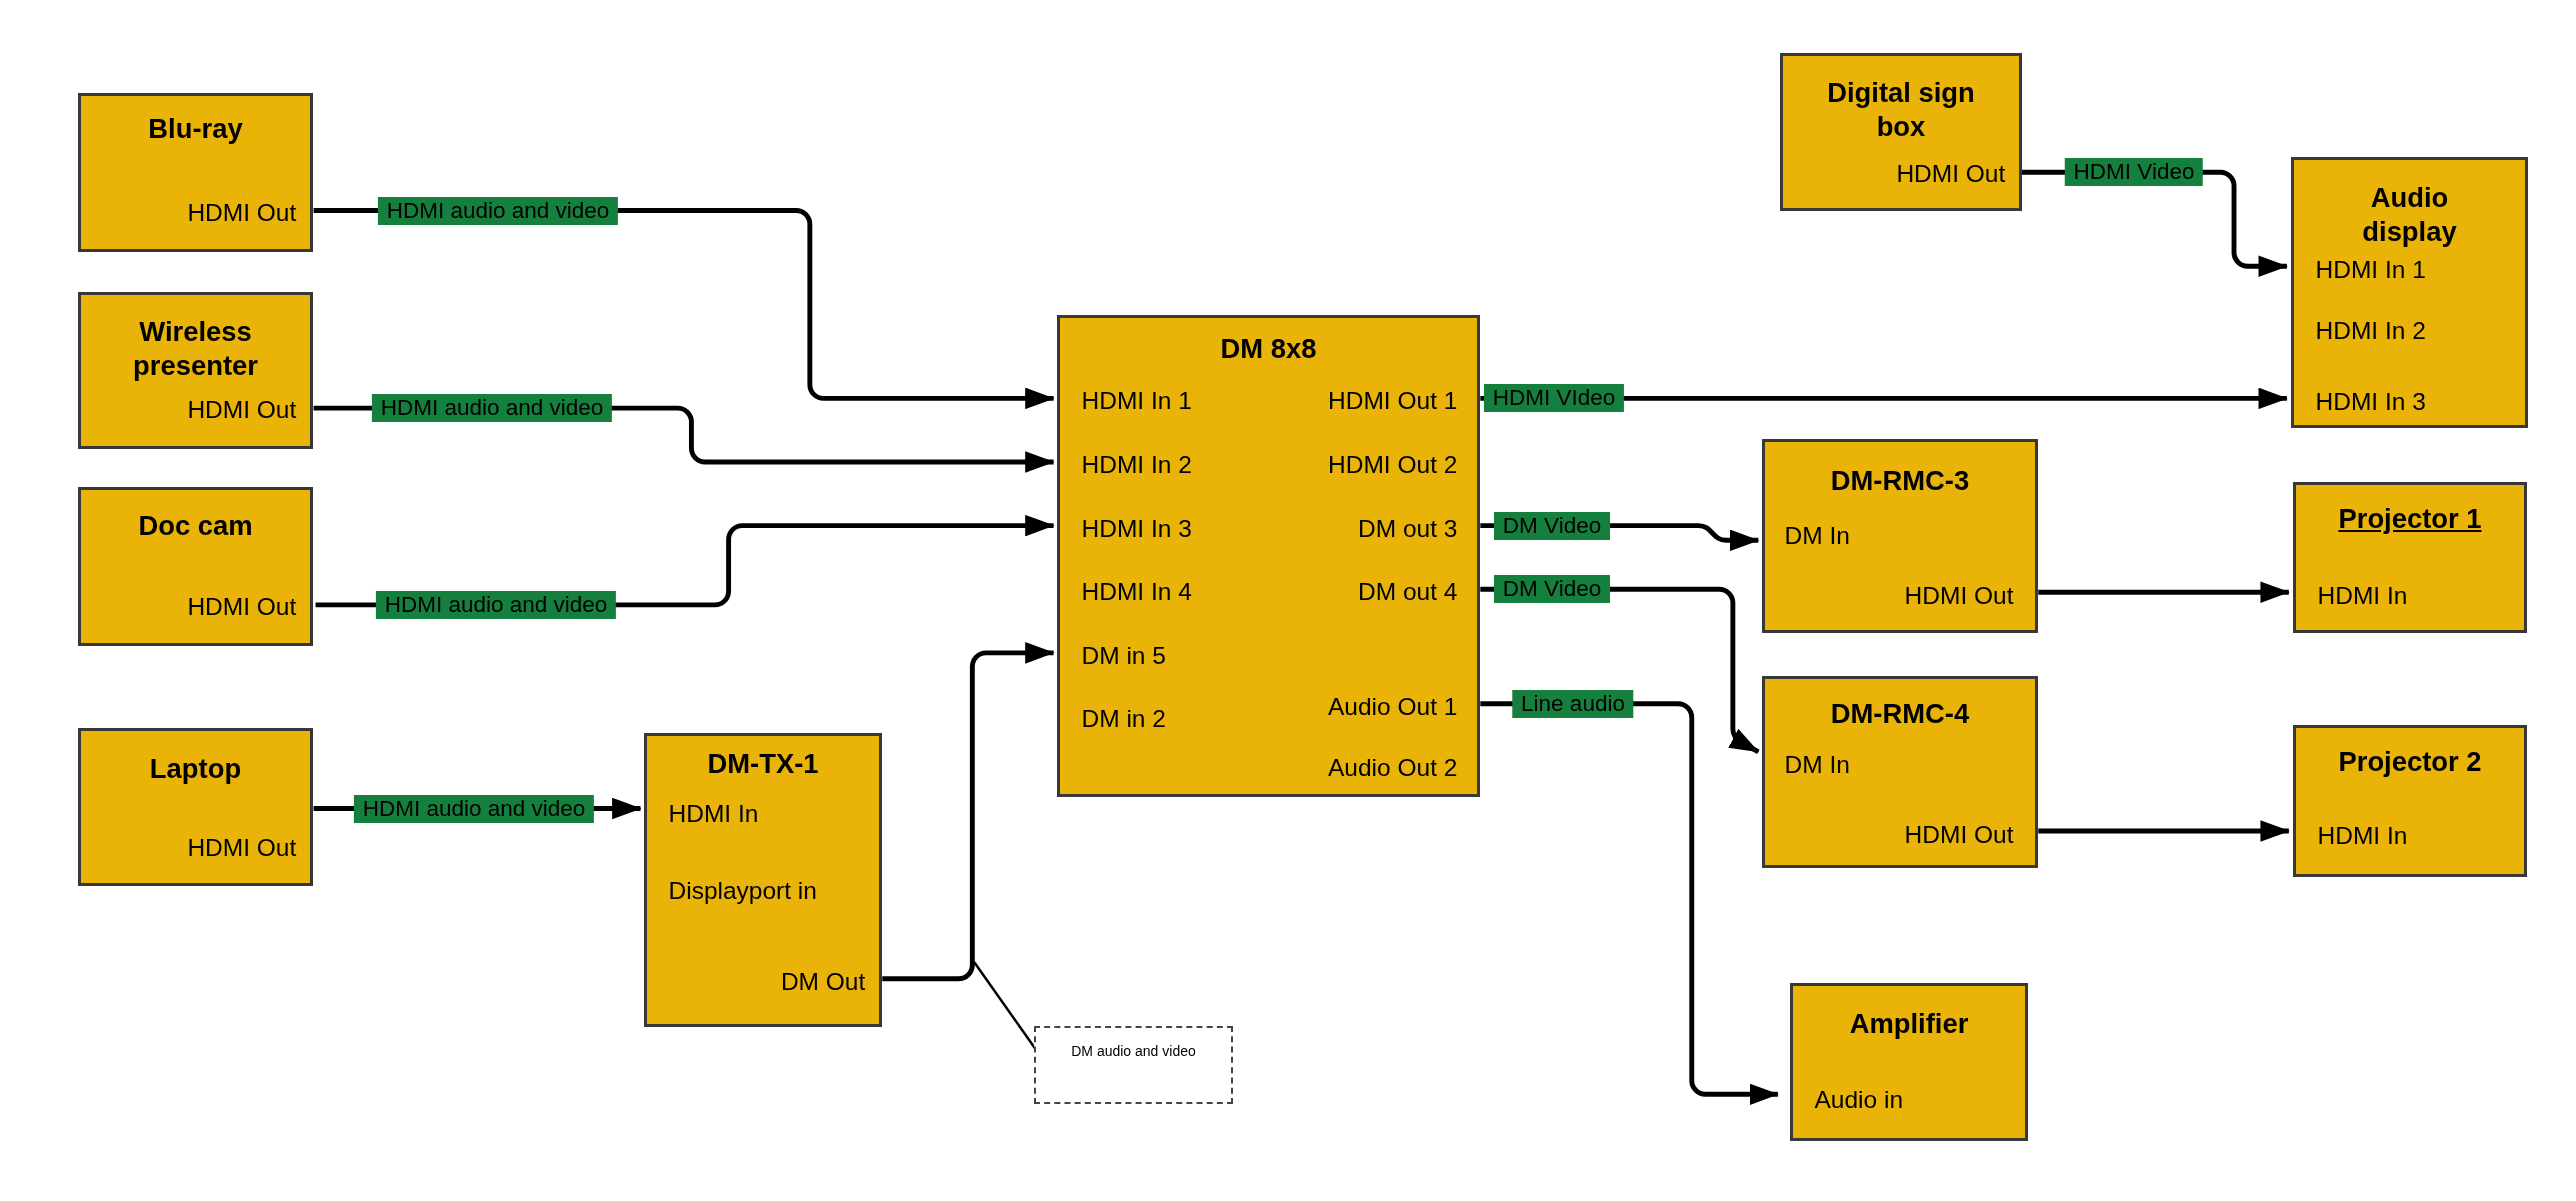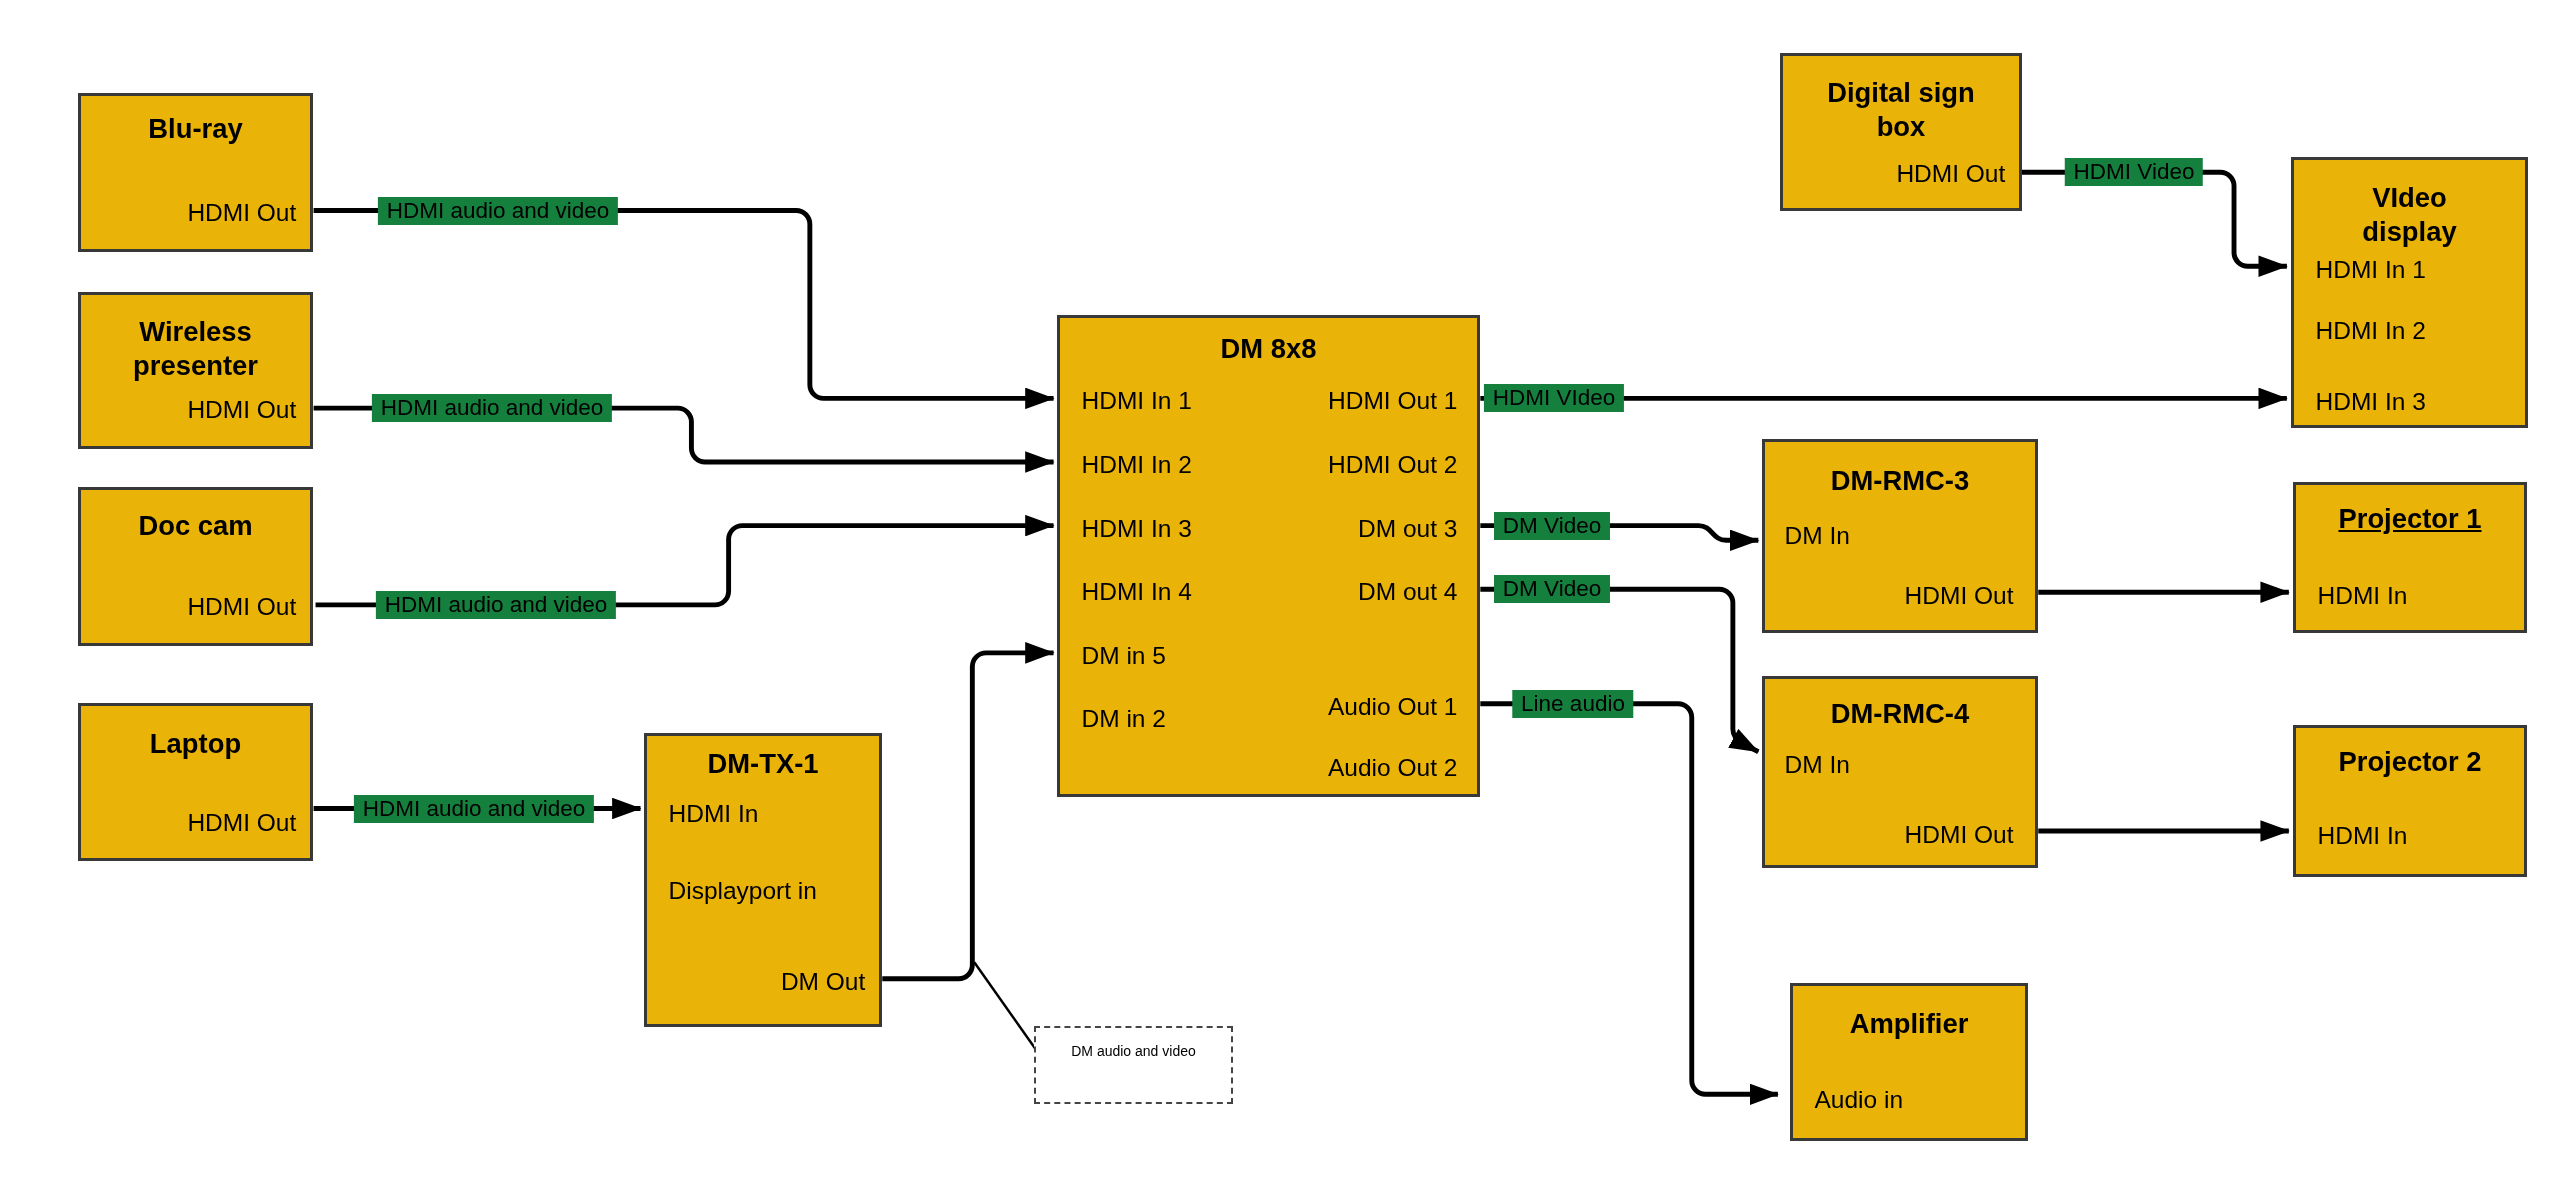--- a/index.html
+++ b/index.html
@@ -50,21 +50,21 @@
   <div class="node" style="left:78px;top:292px;width:235px;height:157px;">
     <div class="title" style="top:19.6px;max-width:196px;">Wireless presenter</div>
     <span class="port pright" style="top:115px;">HDMI Out</span>
   </div>
 
   <div class="node" style="left:78px;top:487px;width:235px;height:159px;">
     <div class="title" style="top:18.6px;">Doc cam</div>
     <span class="port pright" style="top:117px;">HDMI Out</span>
   </div>
 
-  <div class="node" style="left:78px;top:703px;width:235px;height:158px;">
+  <div class="node" style="left:78px;top:728px;width:235px;height:158px;">
     <div class="title" style="top:20.6px;">Laptop</div>
     <span class="port pright" style="top:117px;">HDMI Out</span>
   </div>
 
   <div class="node" style="left:644px;top:733px;width:238px;height:294px;">
     <div class="title" style="top:10.8px;">DM-TX-1</div>
     <span class="port pleft" style="top:78px;">HDMI In</span>
     <span class="port pleft" style="top:155px;">Displayport in</span>
     <span class="port pright" style="top:246px;">DM Out</span>
   </div>
@@ -84,21 +84,21 @@
     <span class="port pright" style="top:389px;right:19.6px;">Audio Out 1</span>
     <span class="port pright" style="top:450px;right:19.6px;">Audio Out 2</span>
   </div>
 
   <div class="node" style="left:1780px;top:53px;width:242px;height:158px;">
     <div class="title" style="top:19.6px;max-width:186px;">Digital sign box</div>
     <span class="port pright" style="top:118px;">HDMI Out</span>
   </div>
 
   <div class="node" style="left:2291px;top:157px;width:237px;height:271px;">
-    <div class="title" style="top:20.6px;max-width:147px;">VIdeo display</div>
+    <div class="title" style="top:20.6px;max-width:147px;">Audio display</div>
     <span class="port pleft" style="top:110px;">HDMI In 1</span>
     <span class="port pleft" style="top:171px;">HDMI In 2</span>
     <span class="port pleft" style="top:242px;">HDMI In 3</span>
   </div>
 
   <div class="node" style="left:1762px;top:439px;width:276px;height:194px;">
     <div class="title" style="top:21.5px;">DM-RMC-3</div>
     <span class="port pleft" style="top:94px;left:19.6px;">DM In</span>
     <span class="port pright" style="top:154px;right:21.5px;">HDMI Out</span>
   </div>

